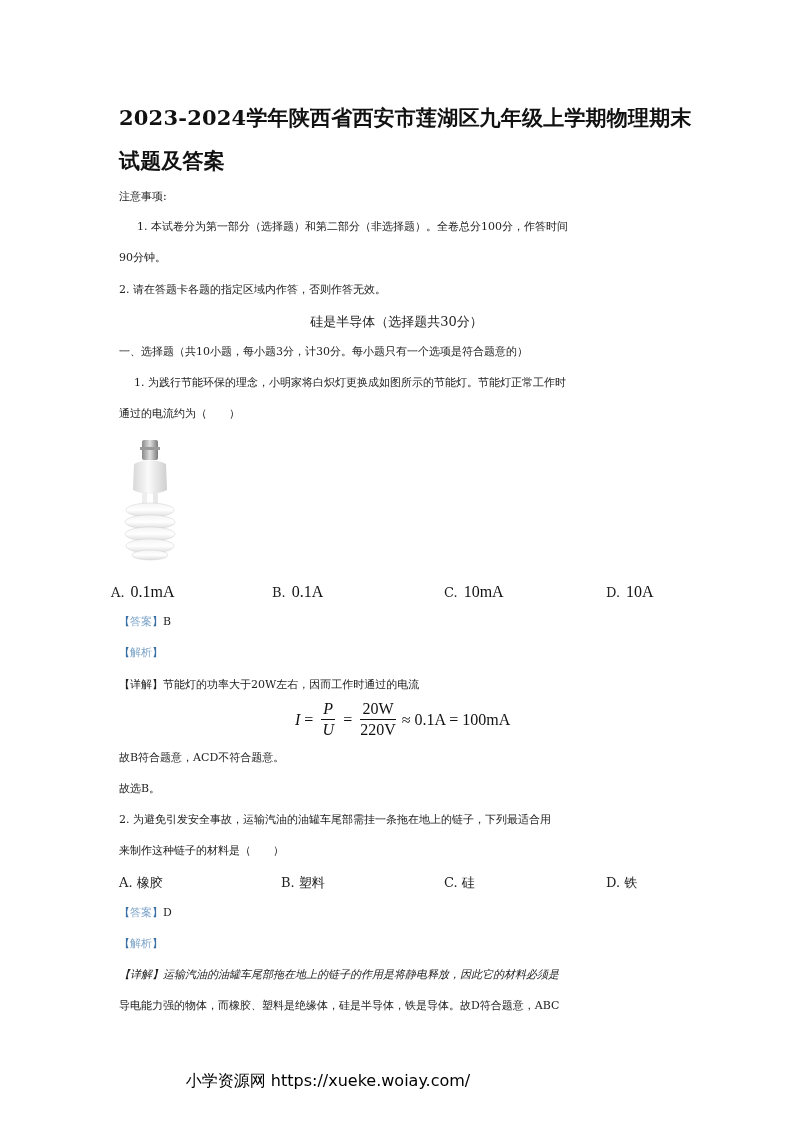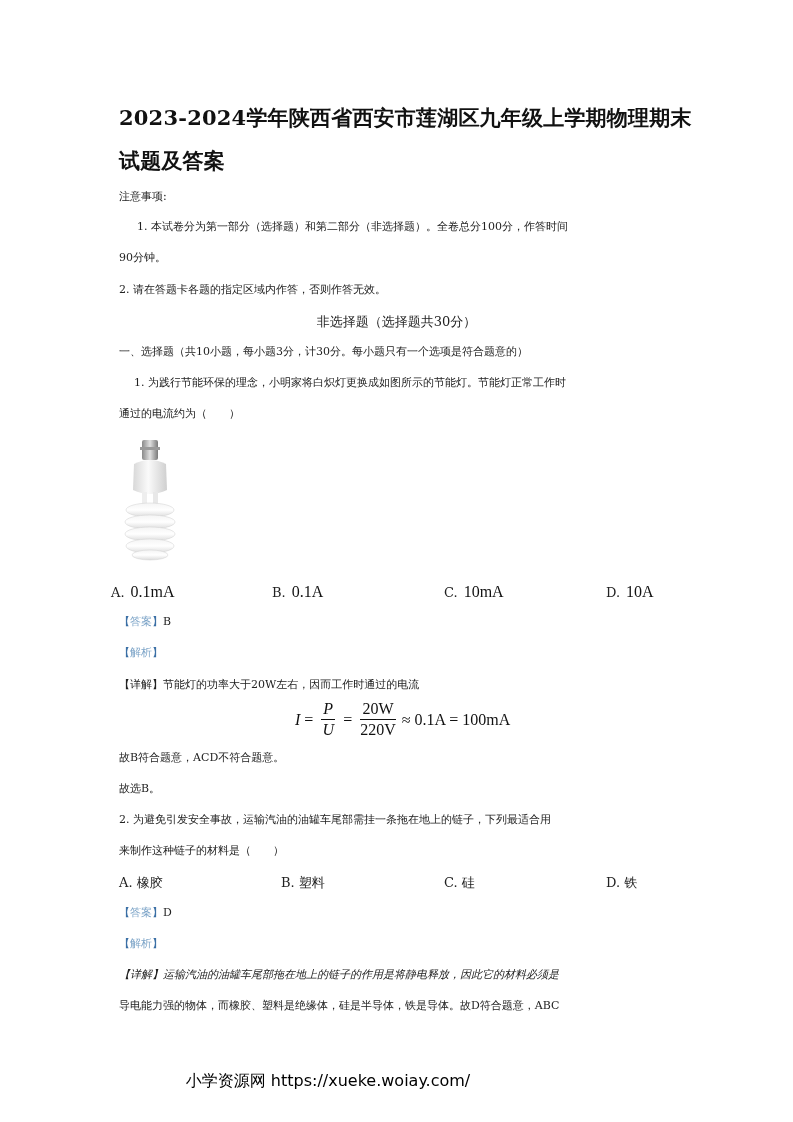--- a/index.html
+++ b/index.html
@@ -27,21 +27,21 @@
 <div class="page">
 
   <div class="abs title" style="top:104px;">2023-2024学年陕西省西安市莲湖区九年级上学期物理期末</div>
   <div class="abs title" style="top:147px;">试题及答案</div>
 
   <div class="abs txt" style="top:189px;">注意事项:</div>
   <div class="abs txt" style="top:219px;margin-left:18px;">1. 本试卷分为第一部分（选择题）和第二部分（非选择题）。全卷总分100分，作答时间</div>
   <div class="abs txt" style="top:250px;">90分钟。</div>
   <div class="abs txt" style="top:282px;">2. 请在答题卡各题的指定区域内作答，否则作答无效。</div>
 
-  <div class="abs center" style="top:313px;">非选择题（选择题共30分）</div>
+  <div class="abs center" style="top:313px;">硅是半导体（选择题共30分）</div>
   <div class="abs txt" style="top:344px;">一、选择题（共10小题，每小题3分，计30分。每小题只有一个选项是符合题意的）</div>
 
   <div class="abs txt" style="top:375px;margin-left:15px;">1. 为践行节能环保的理念，小明家将白炽灯更换成如图所示的节能灯。节能灯正常工作时</div>
   <div class="abs txt" style="top:406px;">通过的电流约为（　　）</div>
 
   <div class="bulb">
     <svg width="60" height="124" viewBox="0 0 60 124">
       <defs>
         <linearGradient id="metal" x1="0" x2="1">
           <stop offset="0" stop-color="#8a8a8a"></stop>

